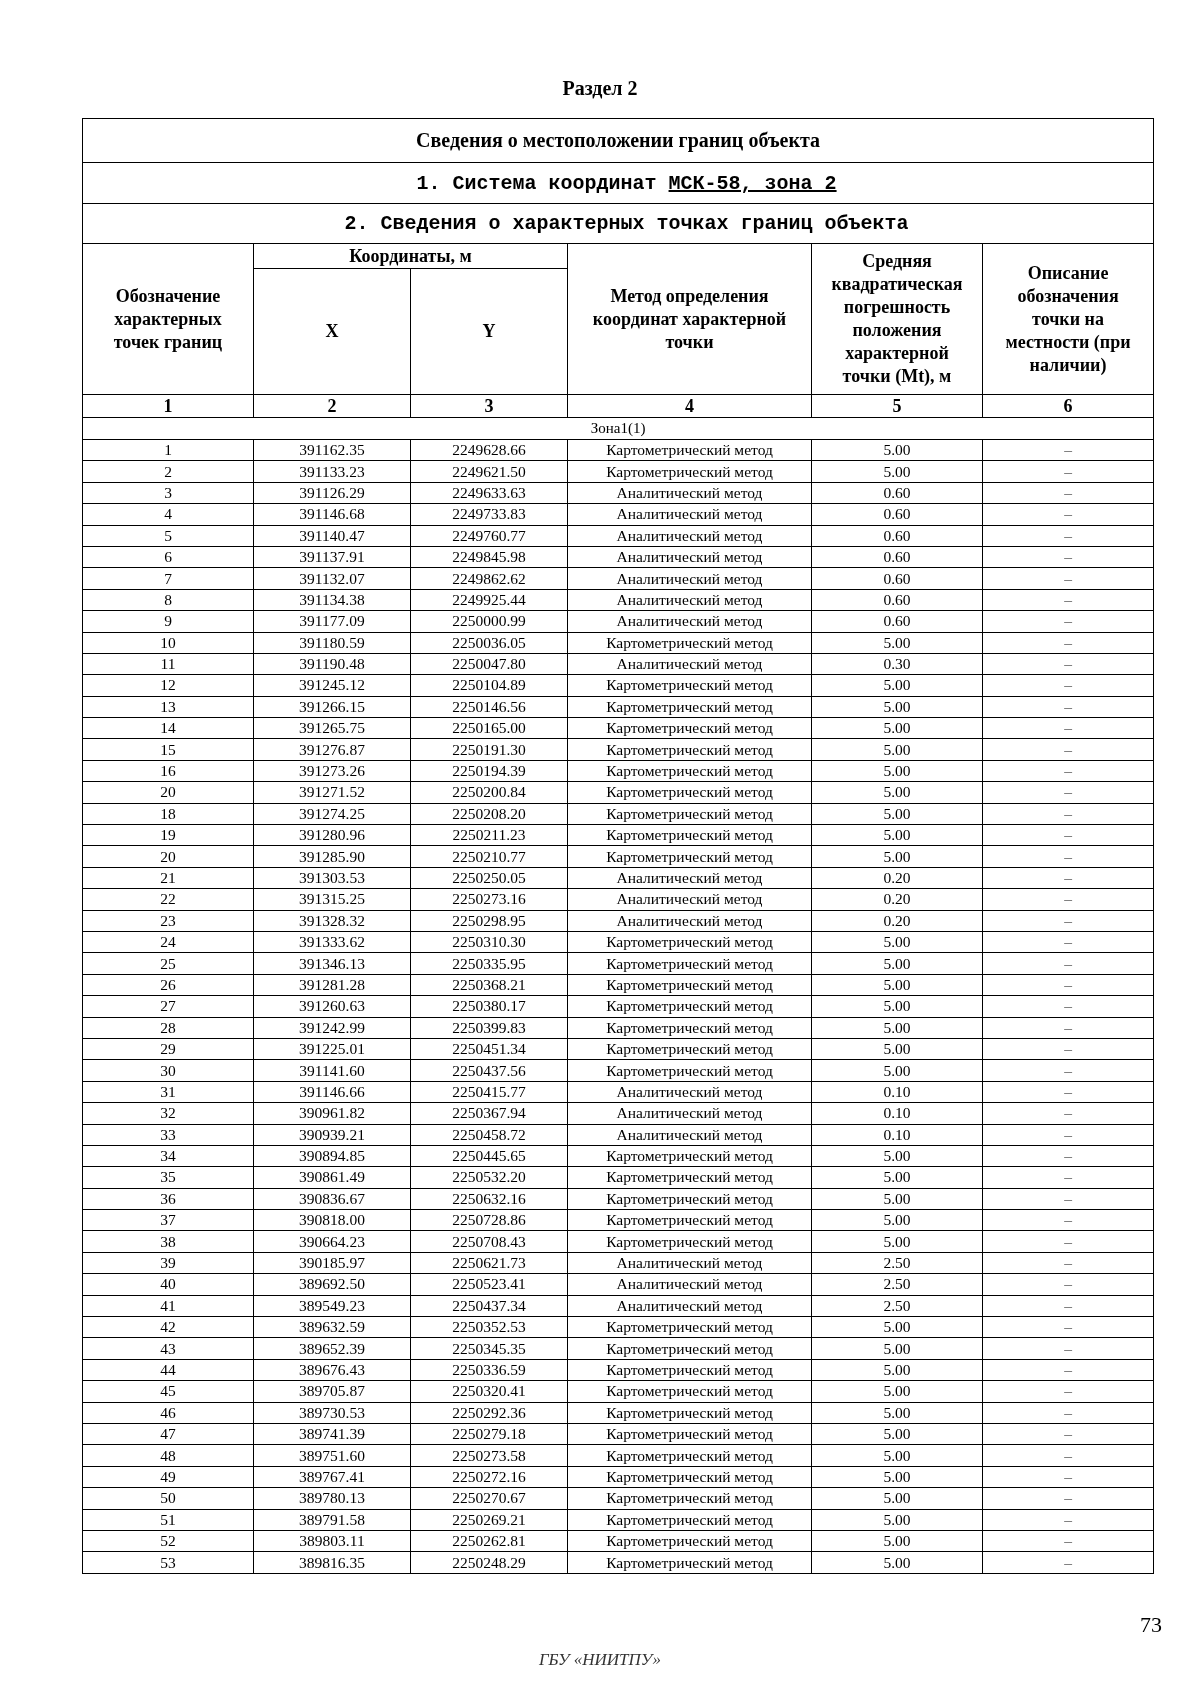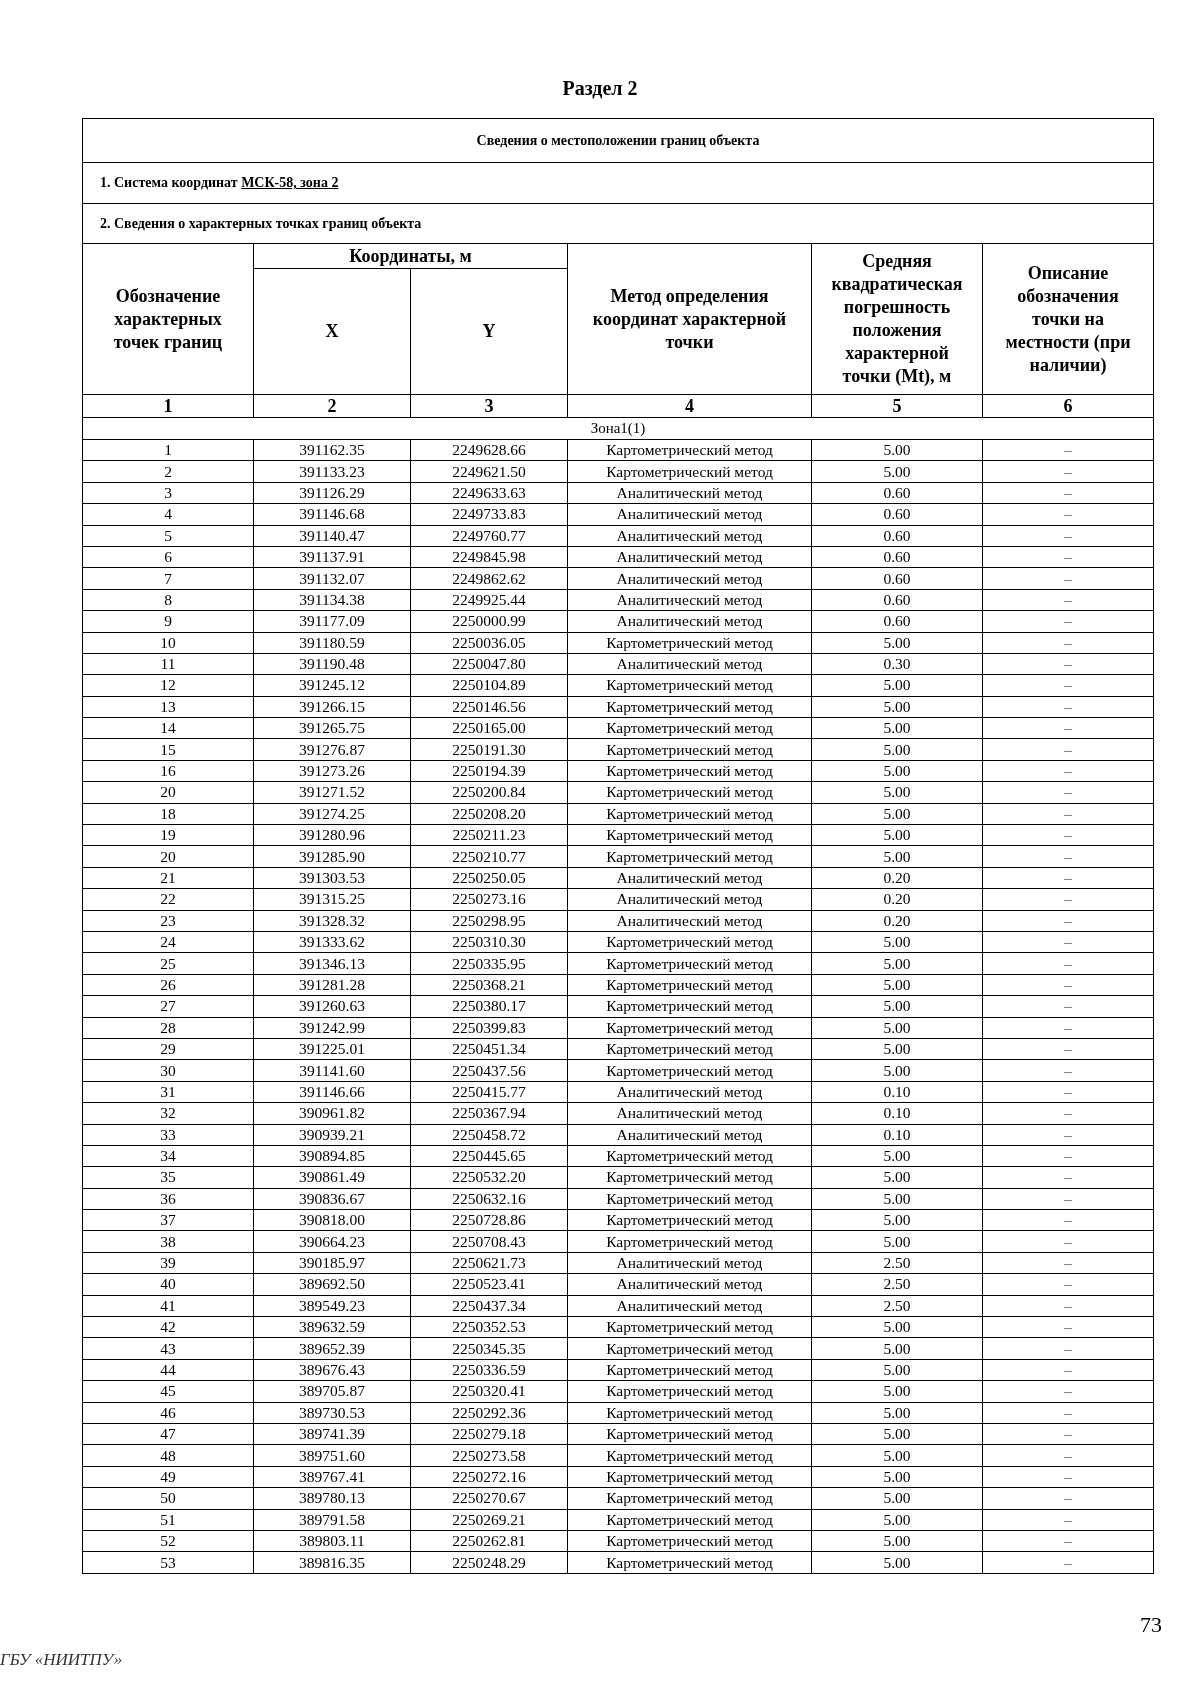--- a/index.html
+++ b/index.html
@@ -1,33 +1,33 @@
 <!DOCTYPE html>
 <html><head>
 <meta charset="utf-8">
 <style>
   html, body { margin:0; padding:0; background:#ffffff; }
   body { width:1200px; height:1697px; position:relative; overflow:hidden; font-family:"Liberation Serif", "DejaVu Serif", serif; color:#000; }
   .running-header { position:absolute; top:30px; left:0; width:1200px; text-align:center; font-style:italic; font-size:17px; line-height:22px; color:#9a9a9a; }
   .section-title { position:absolute; top:77px; left:0; width:1200px; text-align:center; font-weight:bold; font-size:20px; font-family:"Liberation Serif", serif; }
   table.main { position:absolute; top:118px; left:82px; width:1071px; border-collapse:collapse; table-layout:fixed; }
   table.main td { border:1.5px solid #000; padding:0; text-align:center; vertical-align:middle; }
-  .caption-row td { height:43px; font-weight:bold; font-size:14px; }
-  .caption-row.left td { text-align:left; padding-left:17px; }
+  .caption-row td { height:43px; font-weight:bold; font-size:20px; }
+  .caption-row.left td { text-align:center; padding-left:17px;font-family:Liberation Mono, monospace; }
   .caption-row.r2 td { height:40px; }
   .caption-row.r3 td { height:39px; }
   .hdr td { font-weight:bold; font-size:18px; line-height:23px; }
   .hdr .coord { height:24px; }
   .numrow td { font-weight:bold; font-size:18px; height:22px; }
   .zone td { font-size:15px; height:21px; }
   .data td { font-size:15.5px; height:20.4px; line-height:18px; }
   .dash { color:#555; }
   .underline { text-decoration:underline; }
   .page-number { position:absolute; top:1612px; left:1140px; font-size:22px; }
-  .footer { position:absolute; top:1650px; left:0; width:1200px; text-align:left; font-style:italic; font-size:17px; color:#333; }
+  .footer { position:absolute; top:1650px; left:0; width:1200px; text-align:center; font-style:italic; font-size:17px; color:#333; }
 </style>
 </head>
 <body>
 
 <div class="running-header">
 </div>
 
 <div class="section-title">Раздел 2</div>
 
 <table class="main">

